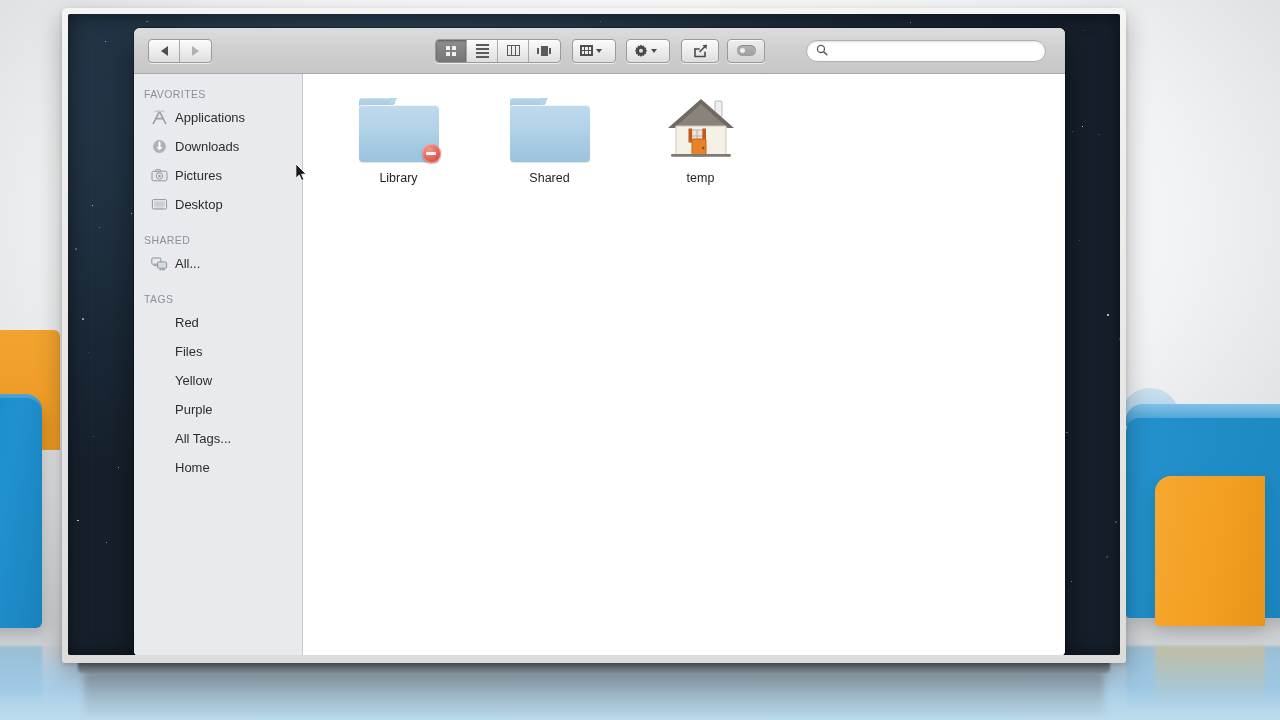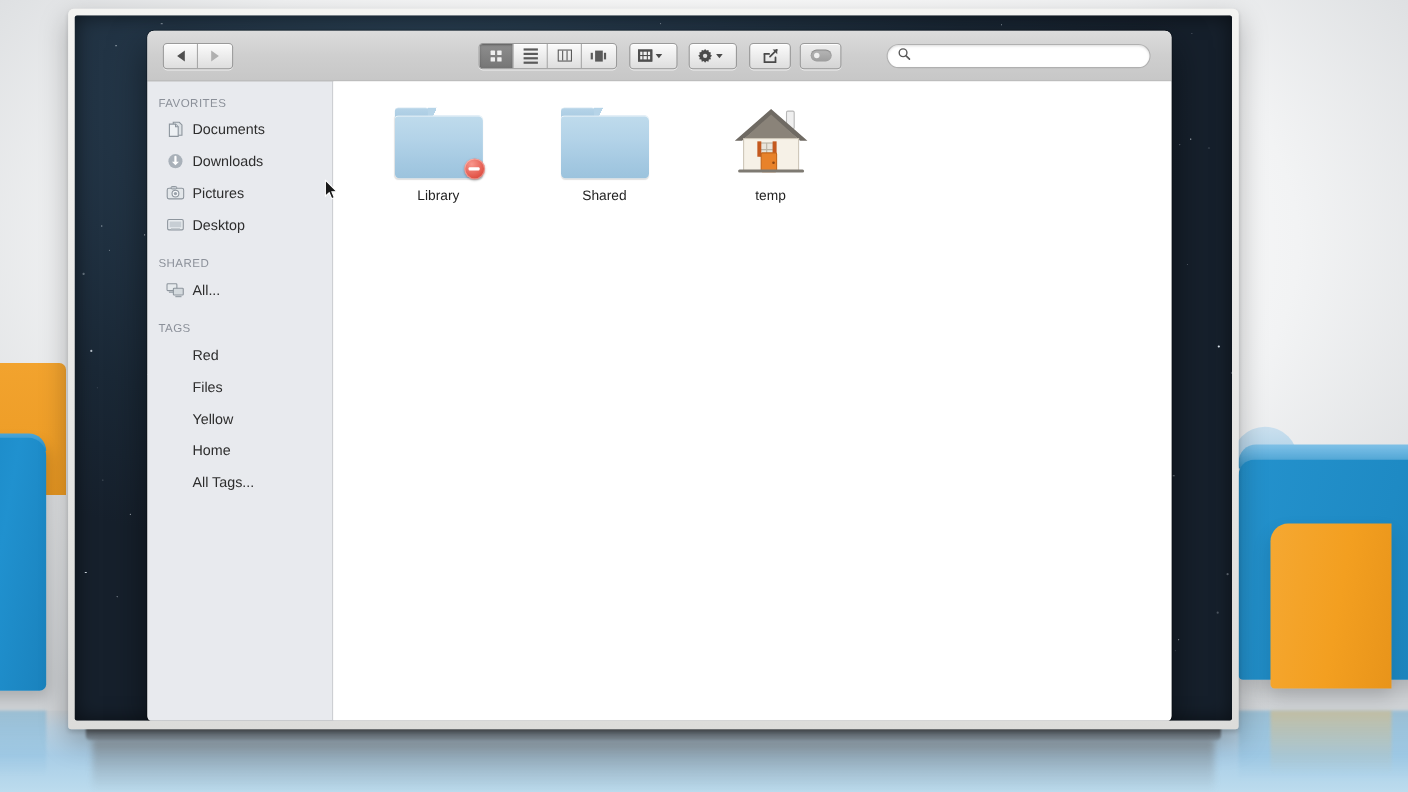--- a/index.html
+++ b/index.html
@@ -618,31 +618,32 @@
         </div>
       </div>
 
       <div id="body">
 
         <div id="sidebar">
 
           <div class="sb-header">FAVORITES</div>
 
 
-
           <div class="sb-item">
             <span class="sb-icon">
               <svg width="17" height="15" viewBox="0 0 17 15">
-                <path d="M6.5 1.2 L12 1.2 L14.4 3.6 L14.4 13 L6.5 13 Z" fill="#dde2e6" stroke="#8d959d" stroke-width="1"></path>
-                <path d="M3 2.8 L8.6 2.8 L11 5.2 L11 14 L3 14 Z" fill="#eef1f4" stroke="#8d959d" stroke-width="1"></path>
-                <path d="M8.6 2.8 L8.6 5.2 L11 5.2" fill="#cfd5db" stroke="#8d959d" stroke-width="1"></path>
+                <path d="M8.5 1.4 L14.6 13.4" stroke="#9aa2aa" stroke-width="1.7" fill="none" stroke-linecap="round"></path>
+                <path d="M8.5 1.4 L2.4 13.4" stroke="#9aa2aa" stroke-width="1.7" fill="none" stroke-linecap="round"></path>
+                <path d="M5.1 8.6 L11.9 8.6" stroke="#9aa2aa" stroke-width="1.7" stroke-linecap="round"></path>
+                <path d="M4 1.2 L13 1.2" stroke="#c3c9ce" stroke-width="1.4" stroke-linecap="round"></path>
               </svg>
             </span>
-            <span class="sb-label">Documents</span>
-          </div>
+            <span class="sb-label">Applications</span>
+          </div>
+
 
           <div class="sb-item">
             <span class="sb-icon">
               <svg width="17" height="15" viewBox="0 0 17 15">
                 <circle cx="8.5" cy="7.5" r="6.4" fill="#a9b1b9"></circle>
                 <path d="M8.5 3.6 L8.5 9.2" stroke="#ffffff" stroke-width="2" stroke-linecap="round"></path>
                 <path d="M5.3 8 L8.5 11.3 L11.7 8 Z" fill="#ffffff"></path>
               </svg>
             </span>
             <span class="sb-label">Downloads</span>
@@ -704,29 +705,35 @@
             <span class="sb-label">Files</span>
           </div>
           <div class="sb-item">
             <span class="sb-icon">
               <span class="tagdot" style="background: rgb(242, 224, 50);"></span>
             </span>
             <span class="sb-label">Yellow</span>
           </div>
           <div class="sb-item">
             <span class="sb-icon">
+              <span class="tagdot" style="background: rgb(240, 143, 232);"></span>
+            </span>
+            <span class="sb-label">Purple</span>
+          </div>
+          <div class="sb-item">
+            <span class="sb-icon">
+              <span class="tagdot" style="background: rgb(227, 229, 232);"></span>
+            </span>
+            <span class="sb-label">All Tags...</span>
+          </div>
+          <div class="sb-item">
+            <span class="sb-icon">
               <span class="tagdot" style="background: rgb(180, 221, 40);"></span>
             </span>
             <span class="sb-label">Home</span>
-          </div>
-          <div class="sb-item">
-            <span class="sb-icon">
-              <span class="tagdot" style="background: rgb(227, 229, 232);"></span>
-            </span>
-            <span class="sb-label">All Tags...</span>
           </div>
 
         </div>
 
         <div id="content">
           <div id="icon-grid">
 
 
             <div class="file-item">
               <div class="file-ico-wrap">

